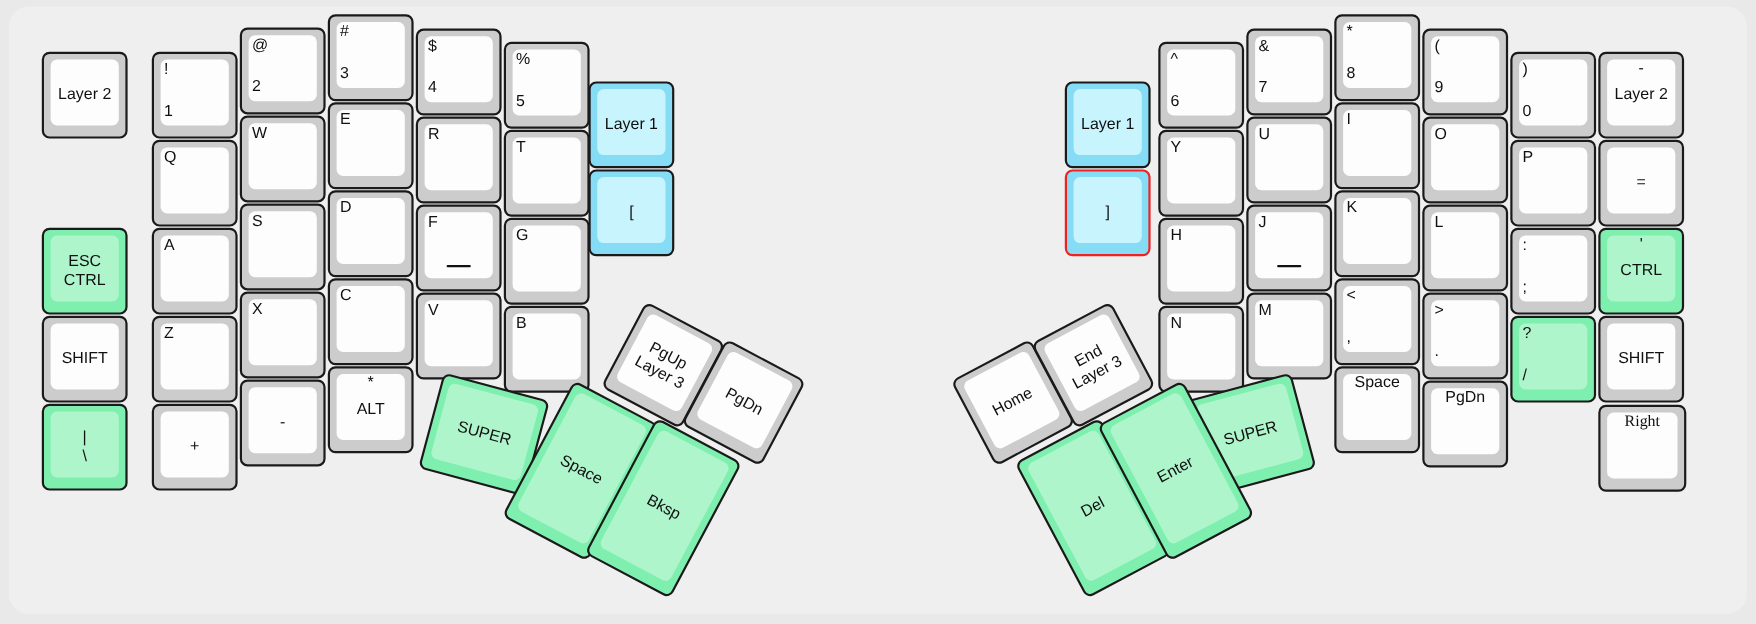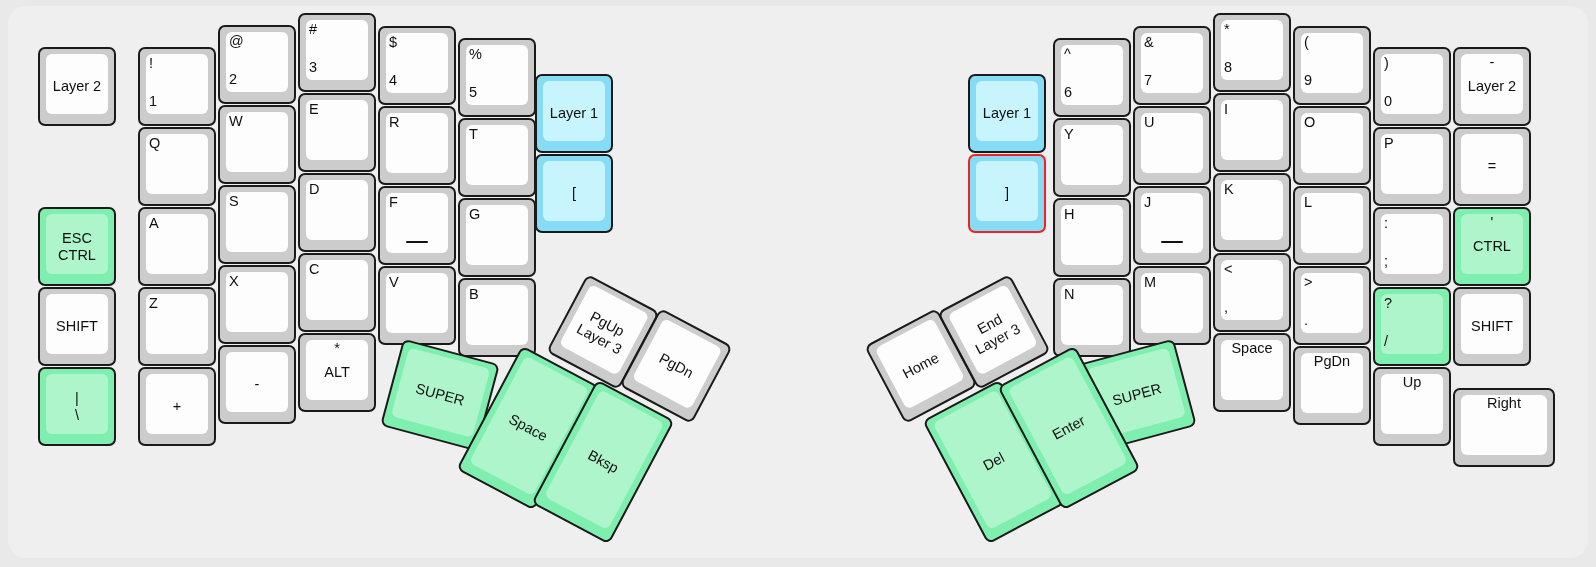--- a/index.html
+++ b/index.html
@@ -272,43 +272,39 @@
     <div class="key" style="left: 1373px; top: 207px; width: 78px; height: 79px;">
       <div class="cap"></div>
       <div class="lbl tl">:</div>
       <div class="lbl bl">;</div>
     </div>
     <div class="key green" style="left: 1373px; top: 287px; width: 78px; height: 79px;">
       <div class="cap"></div>
       <div class="lbl tl">?</div>
       <div class="lbl bl">/</div>
     </div>
-    <div class="key" style="left: 1373px; top: 367px; width: 78px; height: 79px;">
-      <div class="cap"></div>
-      <div class="lbl topc">Up</div>
-    </div>
     <div class="key" style="left: 1453px; top: 47px; width: 78px; height: 79px;">
       <div class="cap"></div>
       <div class="lbl topc">-</div>
       <div class="lbl midc">Layer 2</div>
     </div>
     <div class="key" style="left: 1453px; top: 127px; width: 78px; height: 79px;">
       <div class="cap"></div>
       <div class="lbl center">=</div>
     </div>
     <div class="key green" style="left: 1453px; top: 207px; width: 78px; height: 79px;">
       <div class="cap"></div>
       <div class="lbl topc">'</div>
       <div class="lbl midc">CTRL</div>
     </div>
     <div class="key" style="left: 1453px; top: 287px; width: 78px; height: 79px;">
       <div class="cap"></div>
       <div class="lbl center">SHIFT</div>
     </div>
-    <div class="key" style="left: 1453px; top: 388px; width: 102px; height: 79px;">
+    <div class="key" style="left: 1453px; top: 368px; width: 80px; height: 79px; font-family: Liberation Serif, serif;">
       <div class="cap"></div>
       <div class="lbl topc">Right</div>
     </div>
     <div class="key green" style="left: 1087px; top: 350px; width: 100px; height: 90px; transform: rotate(-15deg);">
       <div class="cap"></div>
       <div class="lbl center">SUPER</div>
     </div>
     <div class="key" style="left: 880px; top: 322px; width: 82px; height: 88px; transform: rotate(-28deg);">
       <div class="cap"></div>
       <div class="lbl center">Home</div>

